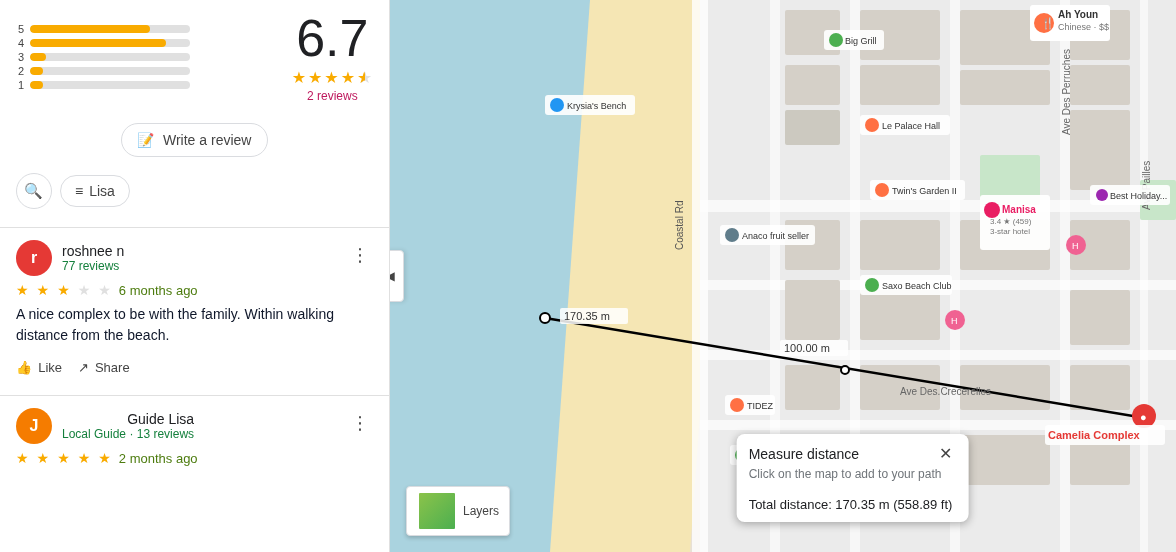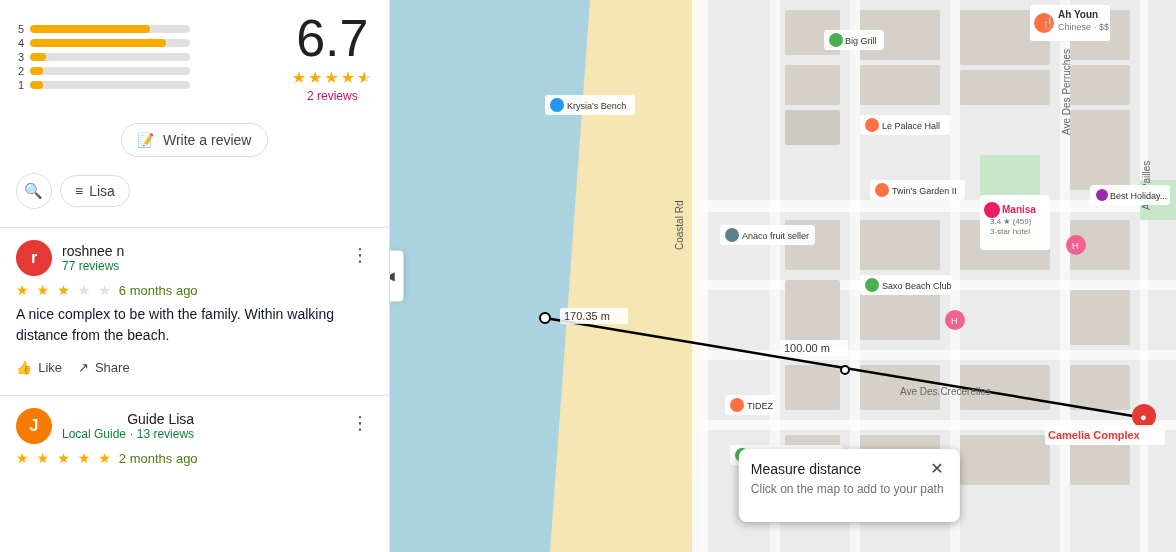--- a/index.html
+++ b/index.html
@@ -468,16 +468,21 @@
     <text x="561" y="324" font-size="9" fill="#fff" font-family="Arial">H</text>
   </svg>
 
   
   <div class="measure-popup">
     <div class="measure-popup-header">
       <span class="measure-title">Measure distance</span>
       <button class="close-btn">✕</button>
     </div>
     <div class="measure-hint">Click on the map to add to your path</div>
+    <div class="measure-distance">Total distance: 170.35 m (558.89 ft)</div>
   </div>
 
   
+  <button class="layers-btn">
+    <div class="map-thumbnail" style="width:40px;height:40px;border-radius:3px;background:linear-gradient(135deg,#8bc34a,#4caf50);border:2px solid #fff;"></div>
+    <span>Layers</span>
+  </button>
 </div>
 
 </body></html>

